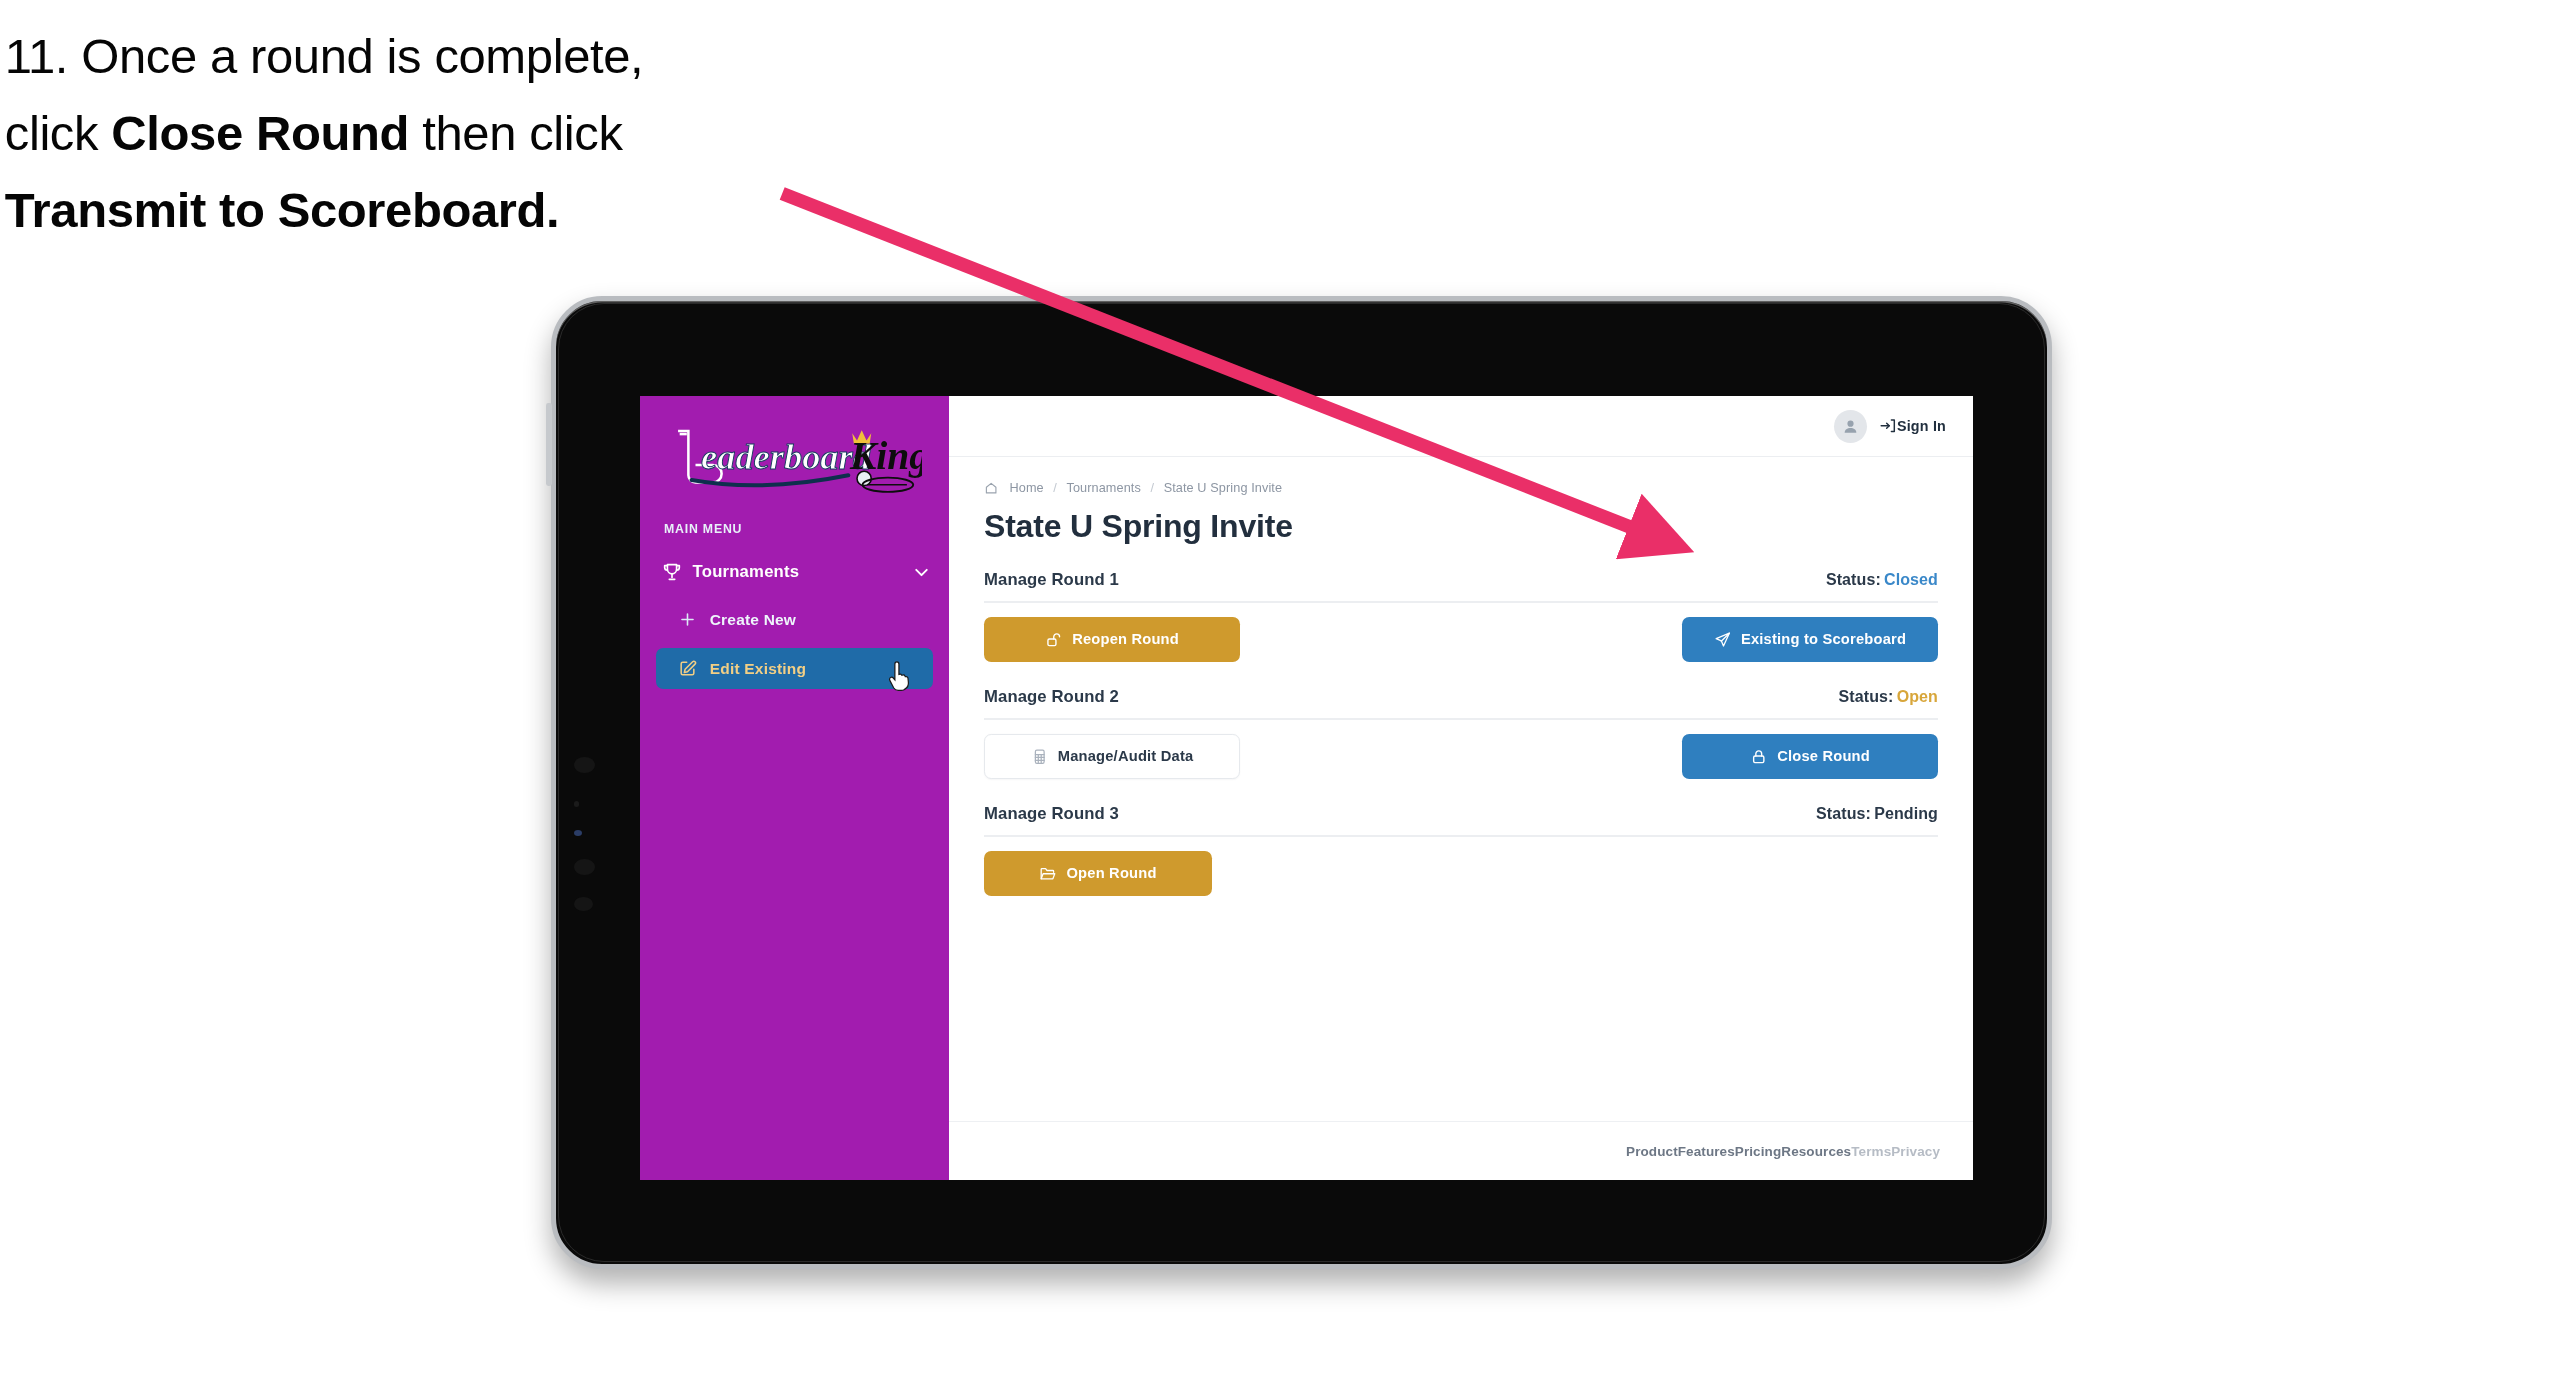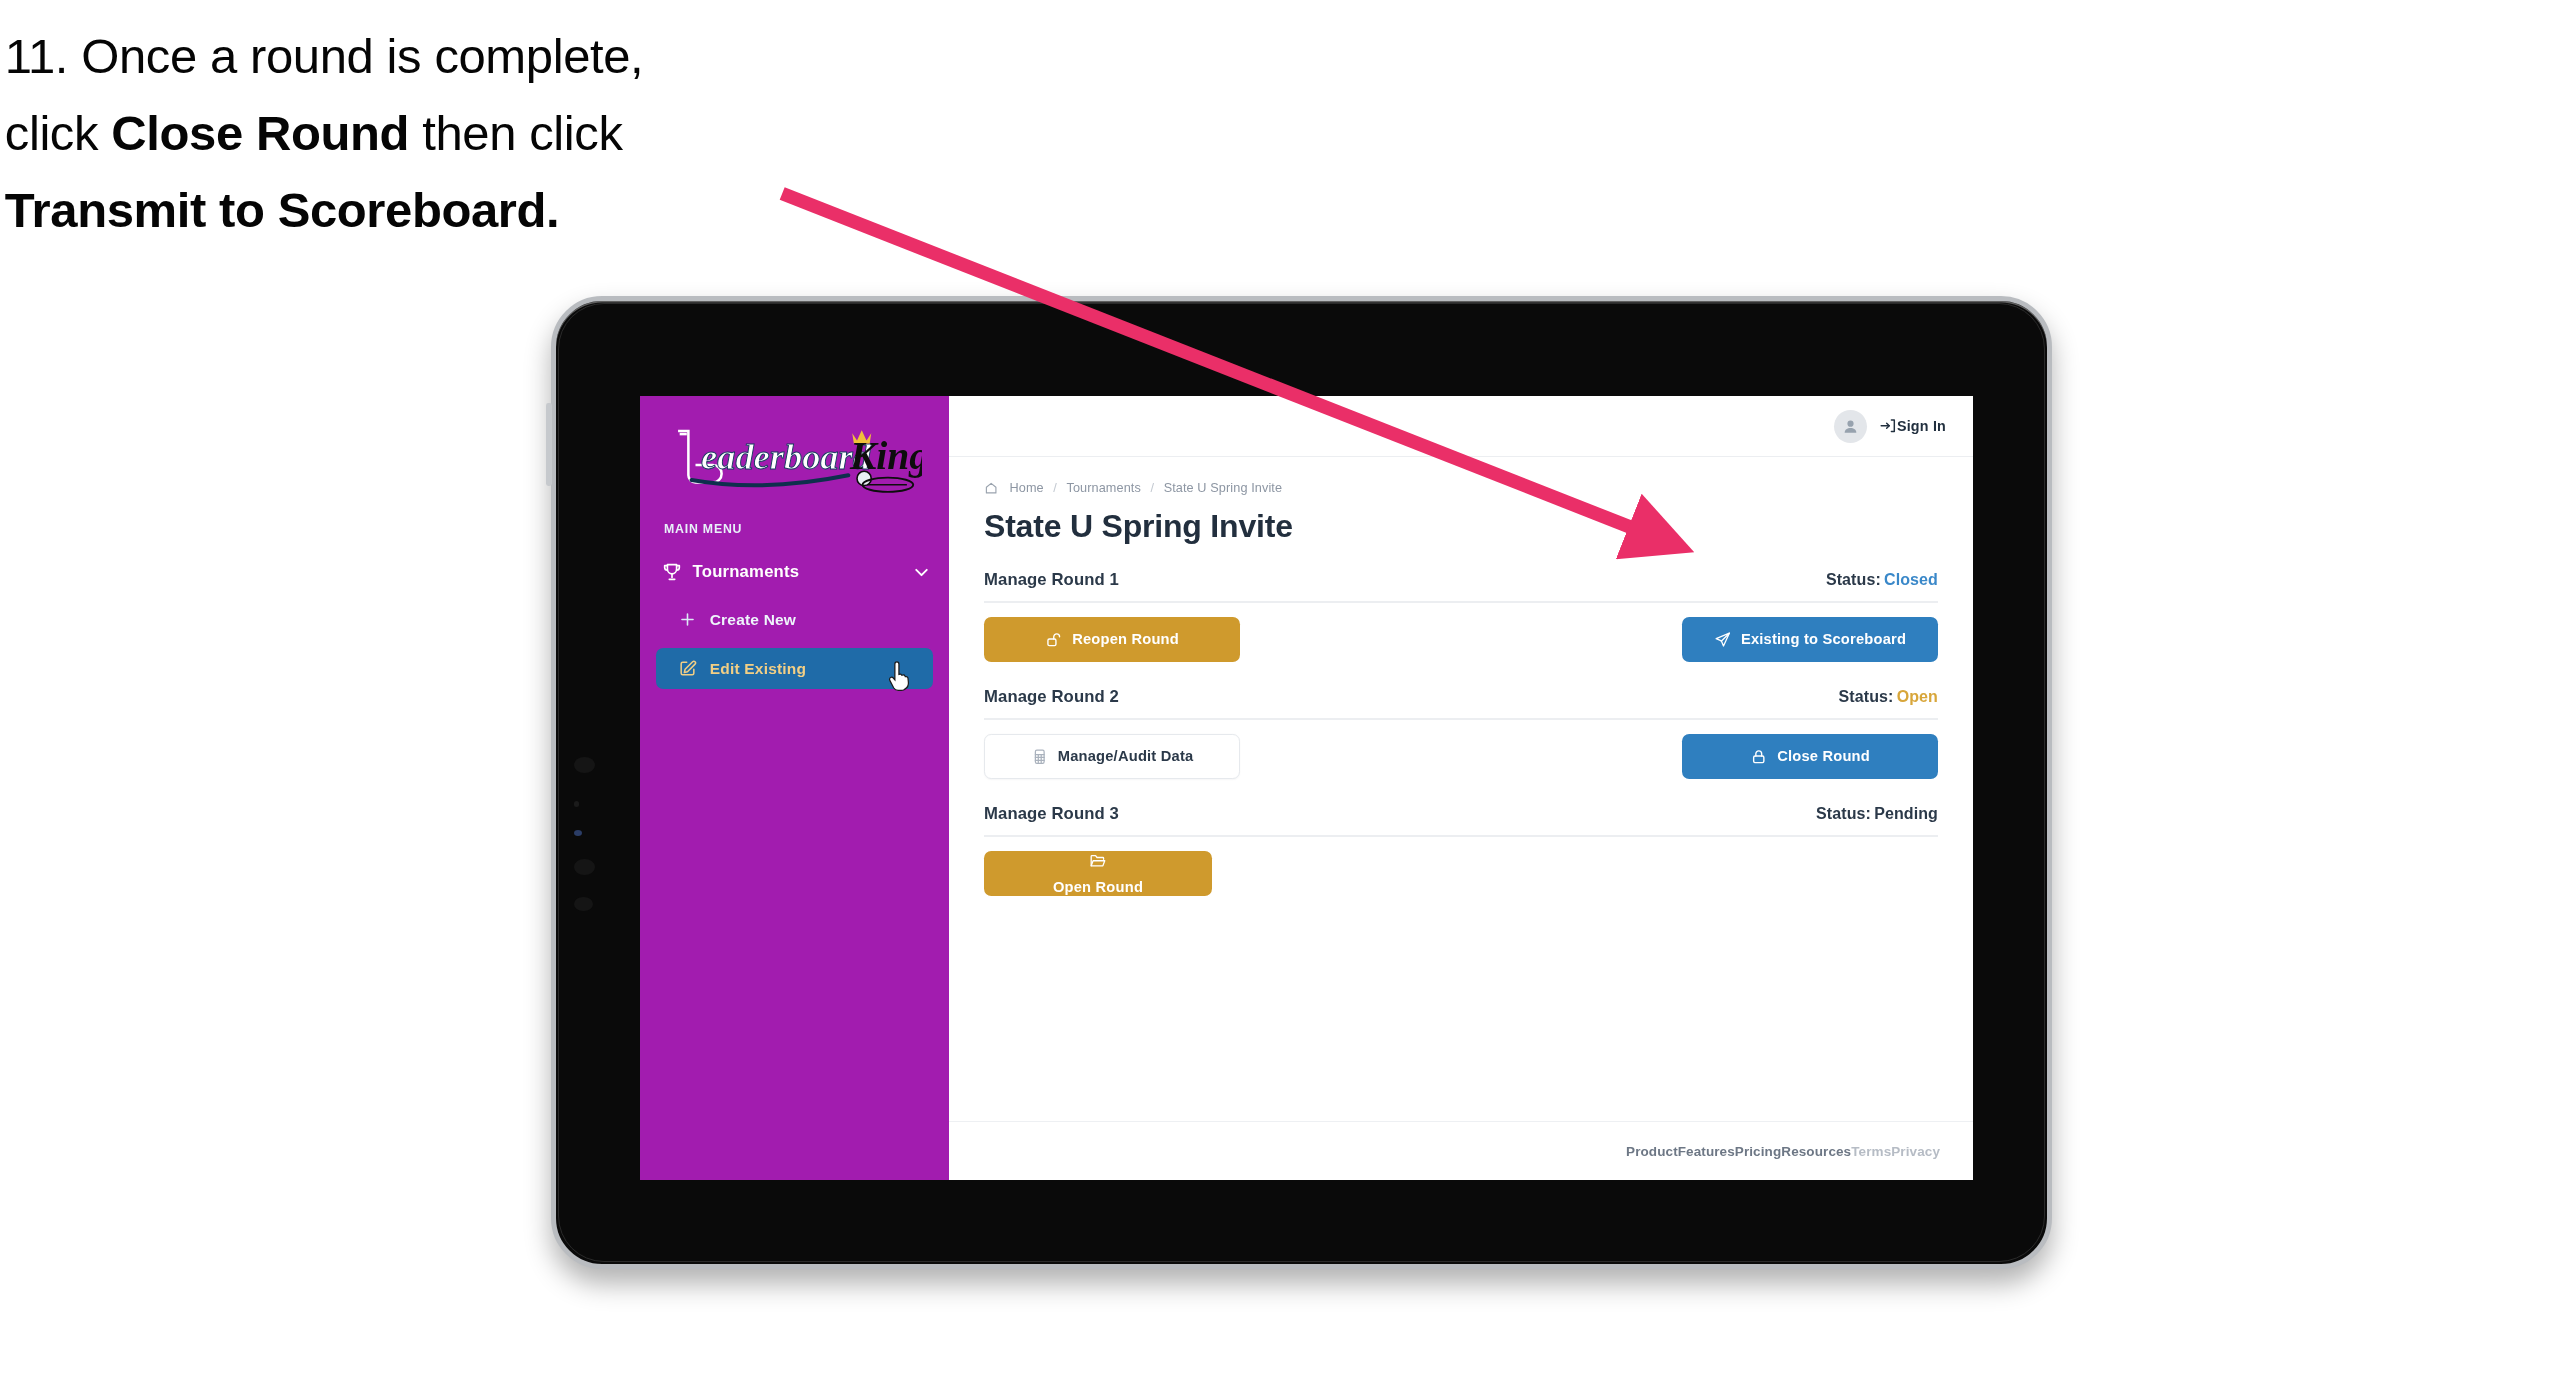--- a/index.html
+++ b/index.html
@@ -154,21 +154,21 @@
   }
   .btn .bic { width: 17.5px; height: 17.5px; flex: 0 0 17.5px; }
   .btn-gold { background: #cf9a2d; color: #ffffff; min-width: 256px; }
   .btn-blue { background: #2f7fbf; color: #ffffff; min-width: 256px; }
   .btn-ghost {
     background: #ffffff; color: #2b3949;
     border: 1.2px solid #e6e9ed; min-width: 256px;
     box-shadow: 0 0.8px 1.6px rgba(17,24,39,.04);
   }
   .btn-ghost .bic { color: #aab2bd; }
-  .btn-gold.narrow { min-width: 228px; flex-direction: column; }
+  .btn-gold.narrow { min-width: 228px; }
 
   .spacer { flex: 1 1 auto; }
 
   .footer {
     border-top: 1.2px solid #eef0f3;
     height: 59px; flex: 0 0 59px;
     display: flex; align-items: center; justify-content: flex-end;
     padding-right: 33px;
   }
   .footer a { font-size: 13.5px; font-weight: 700; color: #6d7785; text-decoration: none; letter-spacing: 0.1px; }

